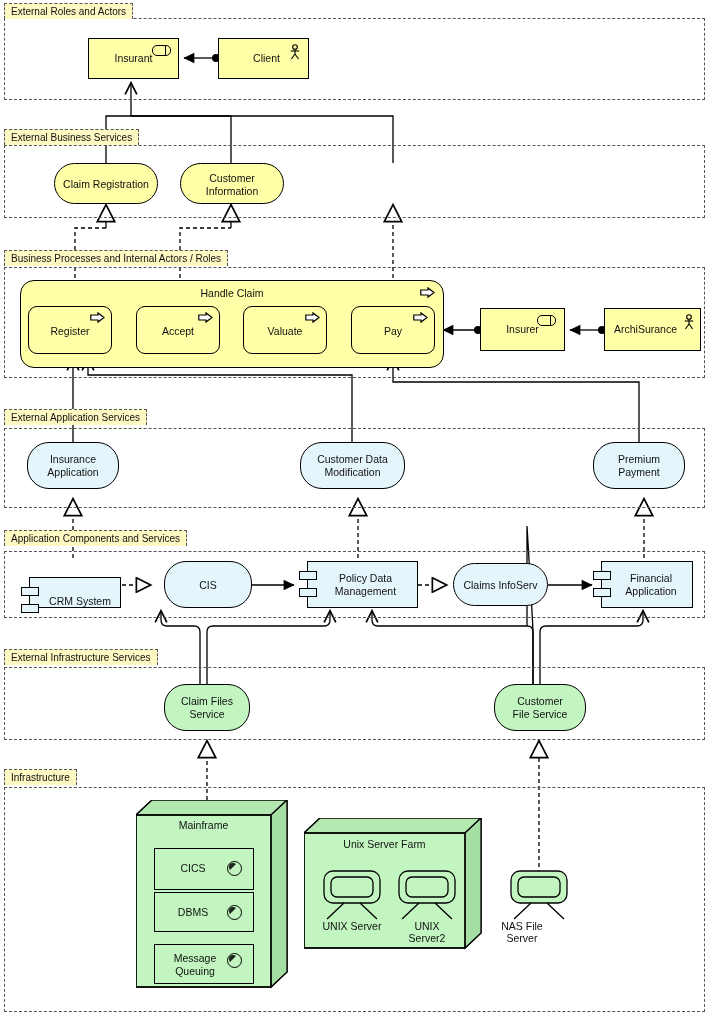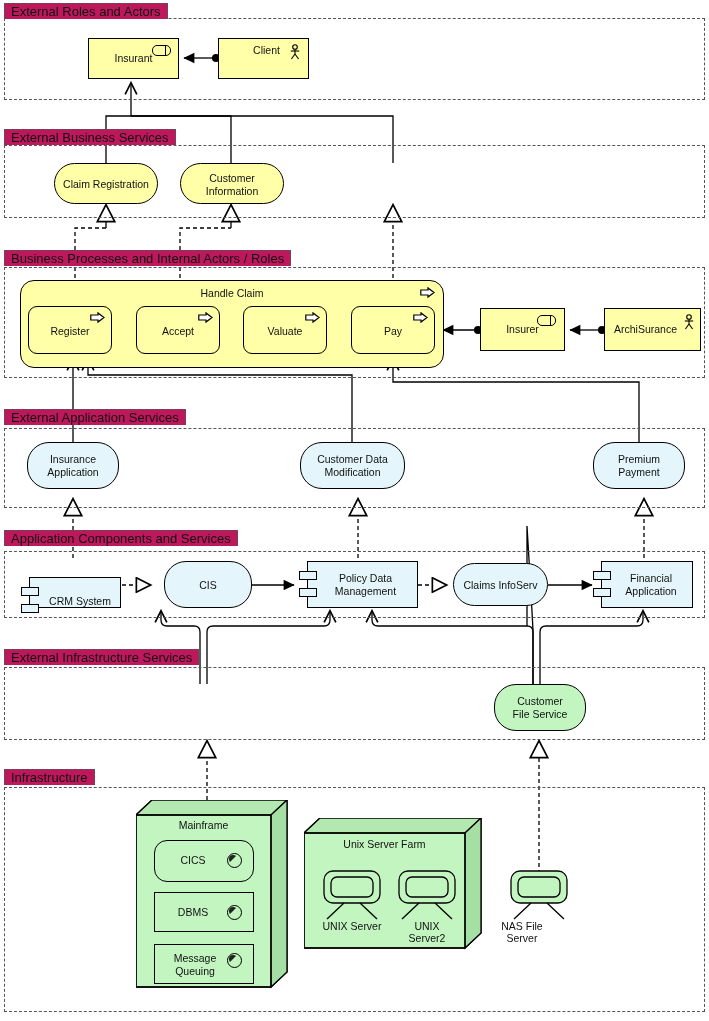--- a/index.html
+++ b/index.html
@@ -1,22 +1,22 @@
 <!DOCTYPE html>
 <html><head>
 <meta charset="utf-8">
 <style>
   html,body{margin:0;padding:0;background:#ffffff;}
   body{font-family:"Liberation Sans","DejaVu Sans",sans-serif;}
   #stage{position:relative;width:709px;height:1021px;background:#fff;overflow:hidden;}
   svg#canvas{position:absolute;left:0;top:0;width:709px;height:1021px;}
 
   .layer-label{
-    position:absolute;font-size:13px;color:#111;
-    border:1px dashed #555;border-bottom:none;background:#be185d;
+    position:absolute;font-size:10px;color:#111;
+    border:1px dashed #555;border-bottom:none;background:#fef9c3;
     padding:2px 6px 1px 6px;line-height:12px;white-space:nowrap;z-index:6;
   }
   .layer-frame{position:absolute;border:1px dashed #555;box-sizing:border-box;z-index:1;}
 
   .node{position:absolute;box-sizing:border-box;z-index:4;}
   .lbl{
     position:absolute;left:0;right:0;text-align:center;
     font-size:10.5px;color:#111;line-height:12.5px;
   }
 
@@ -152,21 +152,21 @@
   </div>
 
   <div class="node rect" style="left:218px;top:38px;width:91px;height:41px;">
     <svg class="actor-icon" viewBox="0 0 12 16" style="right:7px;top:5px;">
       <circle cx="6" cy="3" r="2.3" fill="none" stroke="#000" stroke-width="1.1"></circle>
       <line x1="6" y1="5.4" x2="6" y2="10" stroke="#000" stroke-width="1.1"></line>
       <line x1="1.8" y1="7" x2="10.2" y2="7" stroke="#000" stroke-width="1.1"></line>
       <line x1="6" y1="10" x2="2.4" y2="15" stroke="#000" stroke-width="1.1"></line>
       <line x1="6" y1="10" x2="9.6" y2="15" stroke="#000" stroke-width="1.1"></line>
     </svg>
-    <div class="lbl" style="top:5px;margin-left:6px;">Client</div>
+    <div class="lbl" style="top:13px;margin-left:6px;">Client</div>
   </div>
 
   <div class="node service" style="left:54px;top:163px;width:104px;height:41px;">
     <div class="lbl" style="top:14px;">Claim Registration</div>
   </div>
 
   <div class="node service" style="left:180px;top:163px;width:104px;height:41px;">
     <div class="lbl" style="top:8px;padding:0 10px;">Customer Information</div>
   </div>
 
@@ -253,35 +253,38 @@
   <div class="node service blue" style="left:453px;top:563px;width:95px;height:43px;">
     <div class="lbl" style="top:15px;">Claims InfoServ</div>
   </div>
 
   <div class="node comp" style="left:601px;top:561px;width:92px;height:47px;">
     <div class="tab t1"></div>
     <div class="tab t2"></div>
     <div class="lbl" style="top:10px;padding:0 4px 0 12px;">Financial Application</div>
   </div>
 
+  <div class="node service green" style="left:164px;top:684px;width:86px;height:47px;">
+    <div class="lbl" style="top:10px;padding:0 8px;">Claim Files Service</div>
+  </div>
 
   <div class="node service green" style="left:494px;top:684px;width:92px;height:47px;">
     <div class="lbl" style="top:10px;padding:0 16px;">Customer File Service</div>
   </div>
 
   <div class="node3d" style="left:136px;top:800px;width:152px;height:202px;">
     <svg width="152" height="202" style="position:absolute;left:0;top:0;">
       <polygon points="0,15 16,0 151,0 151,172 135,187 0,187" fill="#c2f5c0" stroke="#000" stroke-width="1.3"></polygon>
       <polygon points="0,15 16,0 151,0 135,15" fill="#b3e8b1" stroke="#000" stroke-width="1.3"></polygon>
       <polygon points="135,15 151,0 151,172 135,187" fill="#a6dfa4" stroke="#000" stroke-width="1.3"></polygon>
       <rect x="0" y="15" width="135" height="172" fill="none" stroke="#000" stroke-width="1.3"></rect>
     </svg>
     <div class="dev-lbl" style="top:19px;width:135px;">Mainframe</div>
 
-    <div class="subsys" style="left:18px;top:40px;width:100px;height:42px;border-radius:13px;">
+    <div class="subsys" style="left:18px;top:48px;width:100px;height:42px;">
       <div class="circ" style="right:11px;top:12px;"></div>
       <div class="lbl" style="top:13px;padding-right:22px;">CICS</div>
     </div>
 
     <div class="subsys" style="left:18px;top:92px;width:100px;height:40px;">
       <div class="circ" style="right:11px;top:12px;"></div>
       <div class="lbl" style="top:13px;padding-right:22px;">DBMS</div>
     </div>
 
     <div class="subsys" style="left:18px;top:144px;width:100px;height:40px;">

